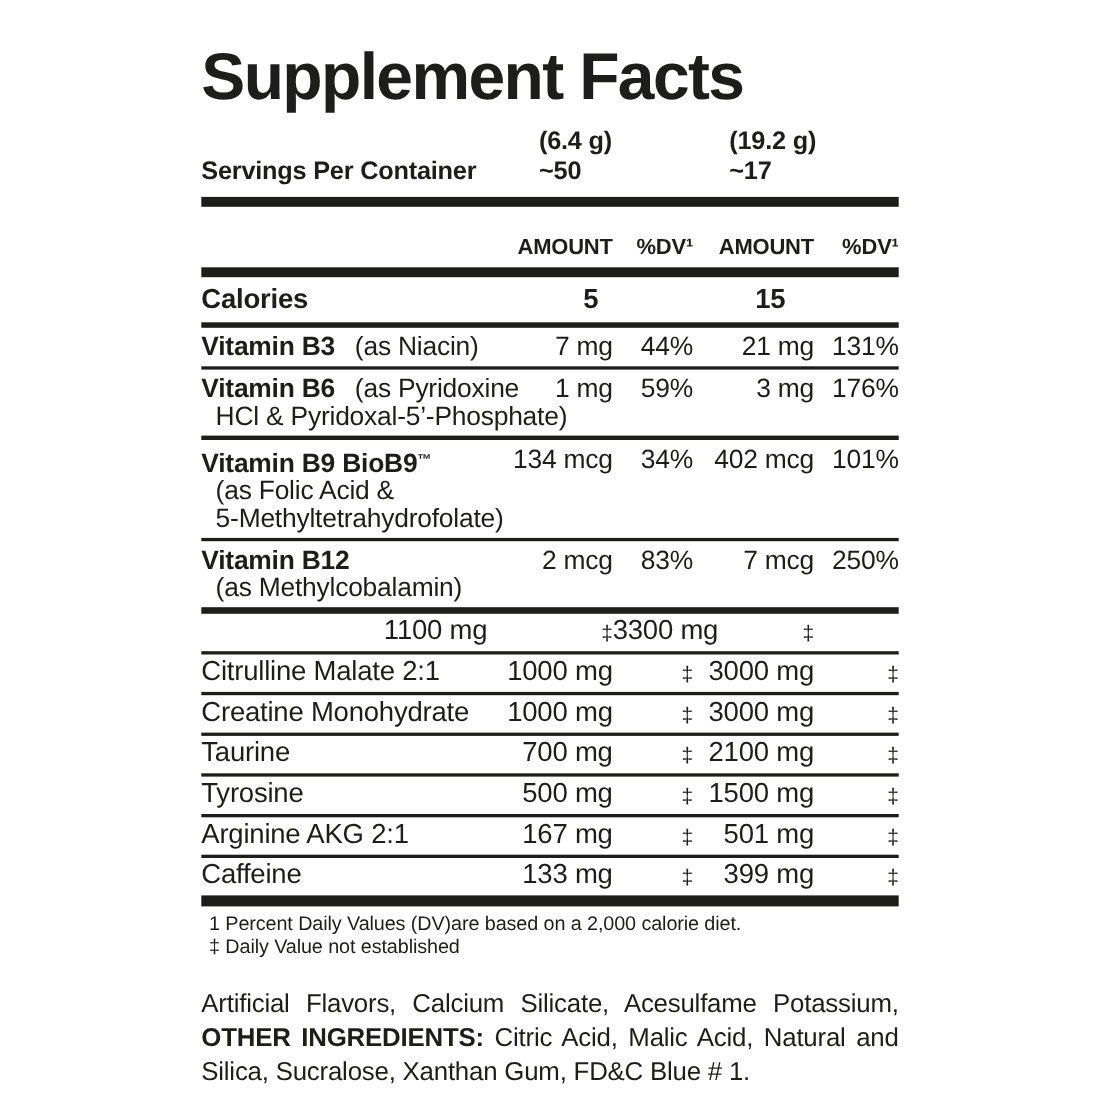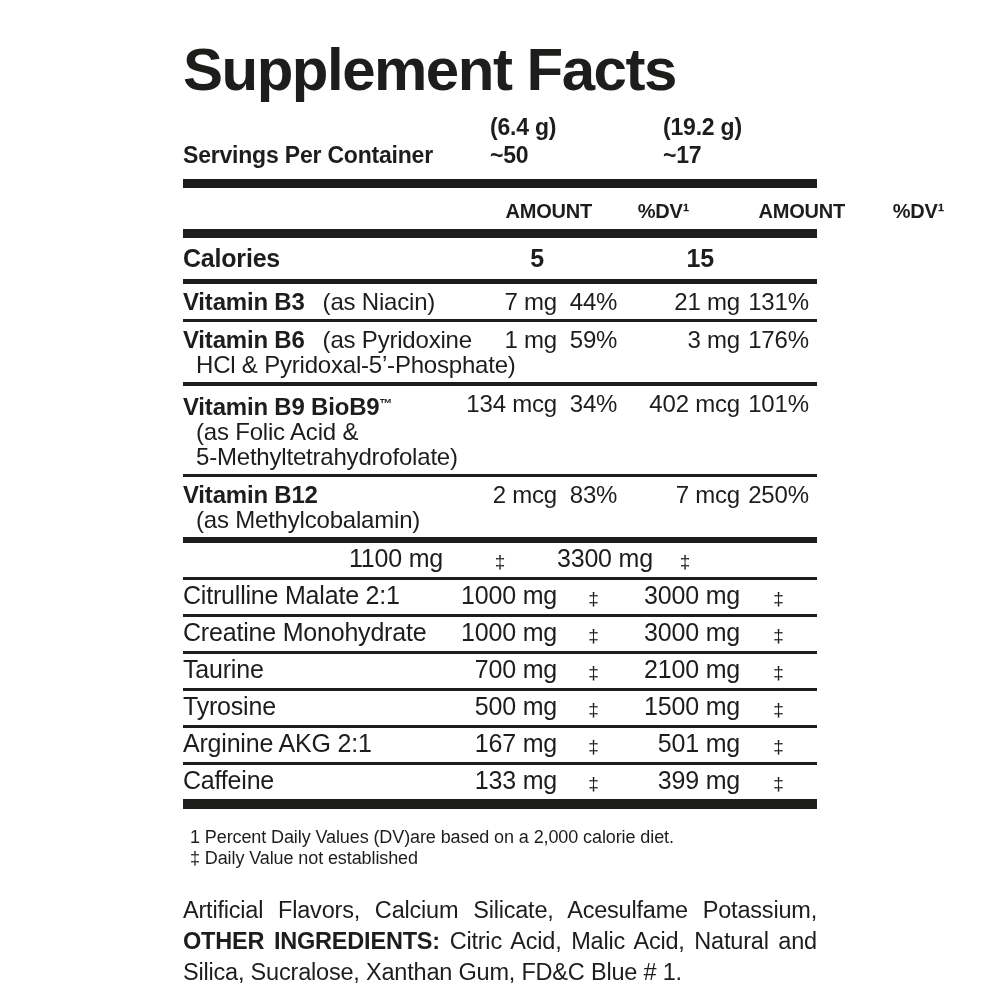--- a/index.html
+++ b/index.html
@@ -43,28 +43,27 @@
   .rule-4 { height: 4px; background: #1d1d1b; }
   .rule-5 { height: 5px; background: #1d1d1b; }
   .mt10 { margin-top: 10px; }
   
   .trow {
     display: grid;
     grid-template-columns: 260px 114px 73px 110px 77px;
     align-items: start;
   }
   .c-a1, .c-a2 { text-align: right; white-space: nowrap; }
-  .c-dv1, .c-dv2 { text-align: center; white-space: nowrap; }
+  .c-dv1, .c-dv2 { text-align: right; white-space: nowrap; }
   
   .hdr {
     font-size: 20px;
     font-weight: bold;
-    padding: 12px 0 6px 0;
-    letter-spacing: -0.2px;
-    gap: 35px;
+    padding: 26px 0 6px 0;
+    letter-spacing: -0.2px;
   }
   
   .calrow {
     font-size: 25px;
     font-weight: bold;
     padding: 6px 0 6px 0;
     letter-spacing: -0.2px;
   }
   .calrow .c-a1 { padding-right: 13px; }
   .calrow .c-a2 { padding-right: 26px; }
@@ -83,21 +82,21 @@
   
   .arow {
     font-size: 25px;
     line-height: 25px;
     padding: 3px 0 3px 0;
     letter-spacing: -0.2px;
   }
   .arow .c-dv1, .arow .c-dv2 { font-size: 19px; padding-top: 3px; }
   
   .footnotes {
-    margin-top: 18px;
+    margin-top: 5px;
     padding-left: 7px;
     font-size: 18px;
     line-height: 21px;
     letter-spacing: -0.1px;
   }
   
   .other {
     margin-top: 26px;
     font-size: 23.5px;
     line-height: 31px;

